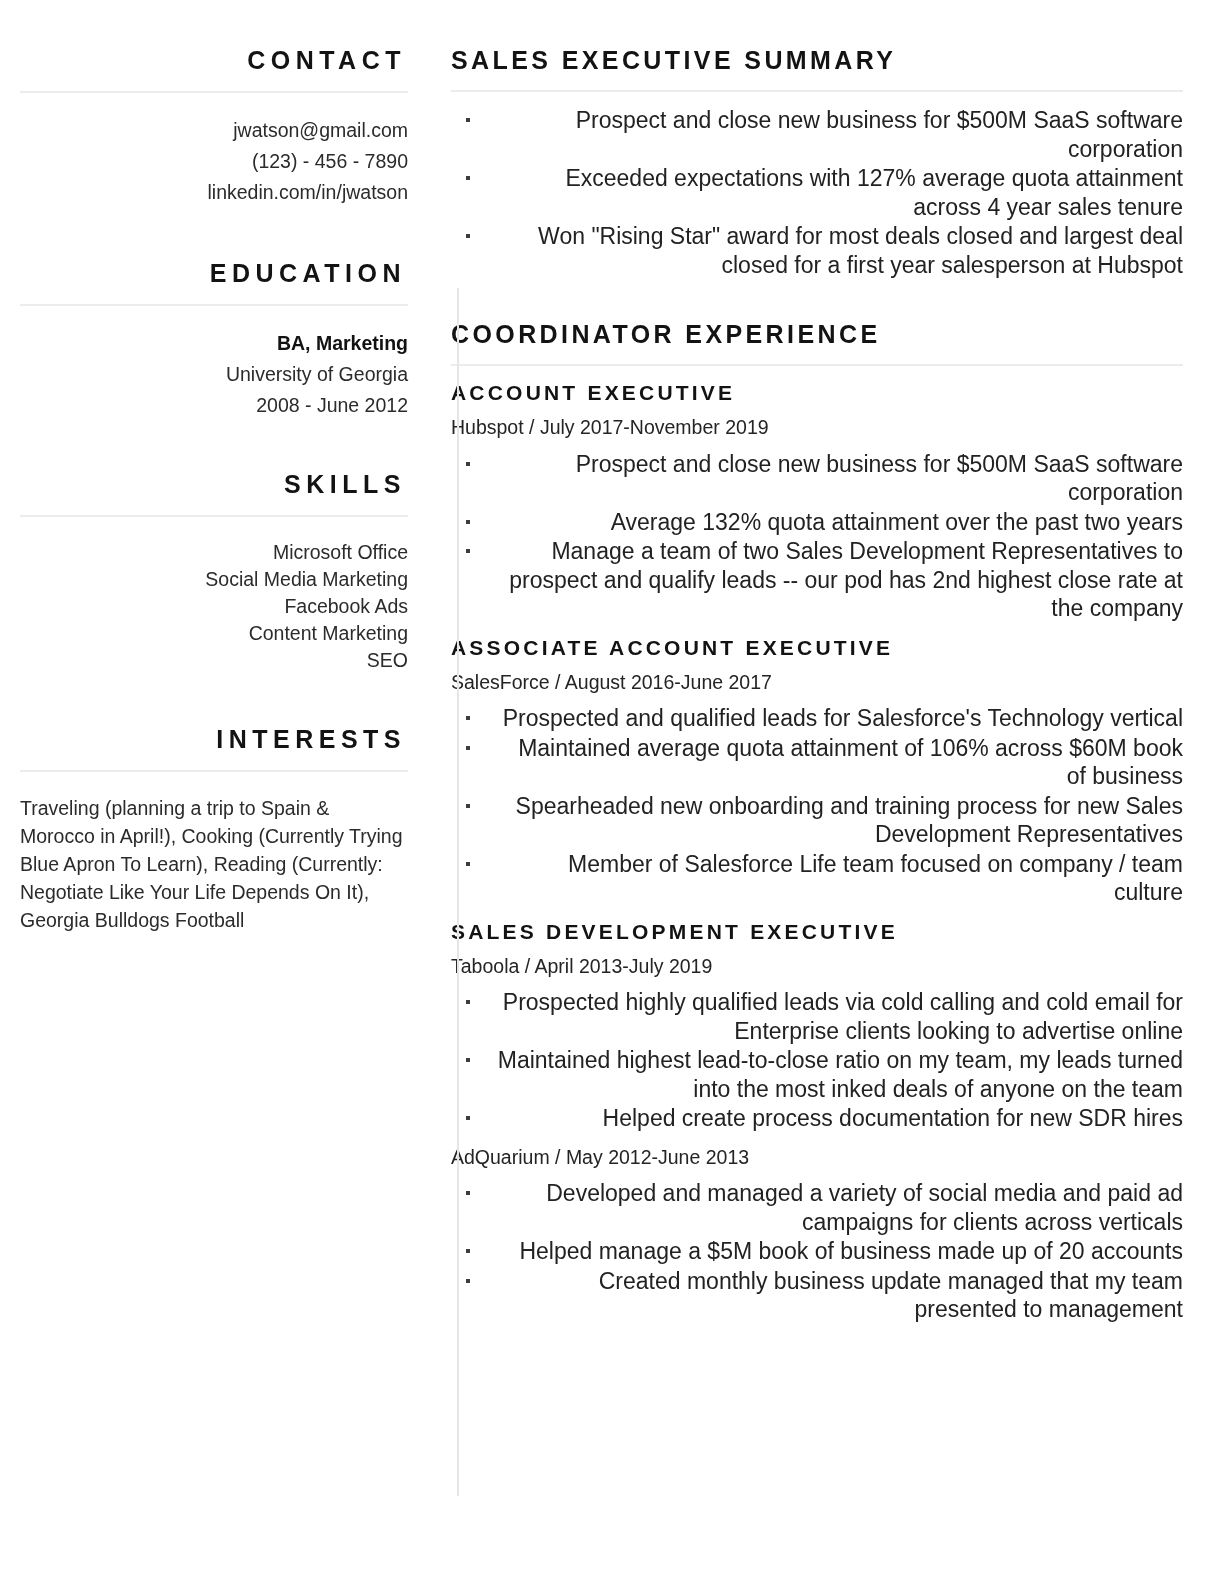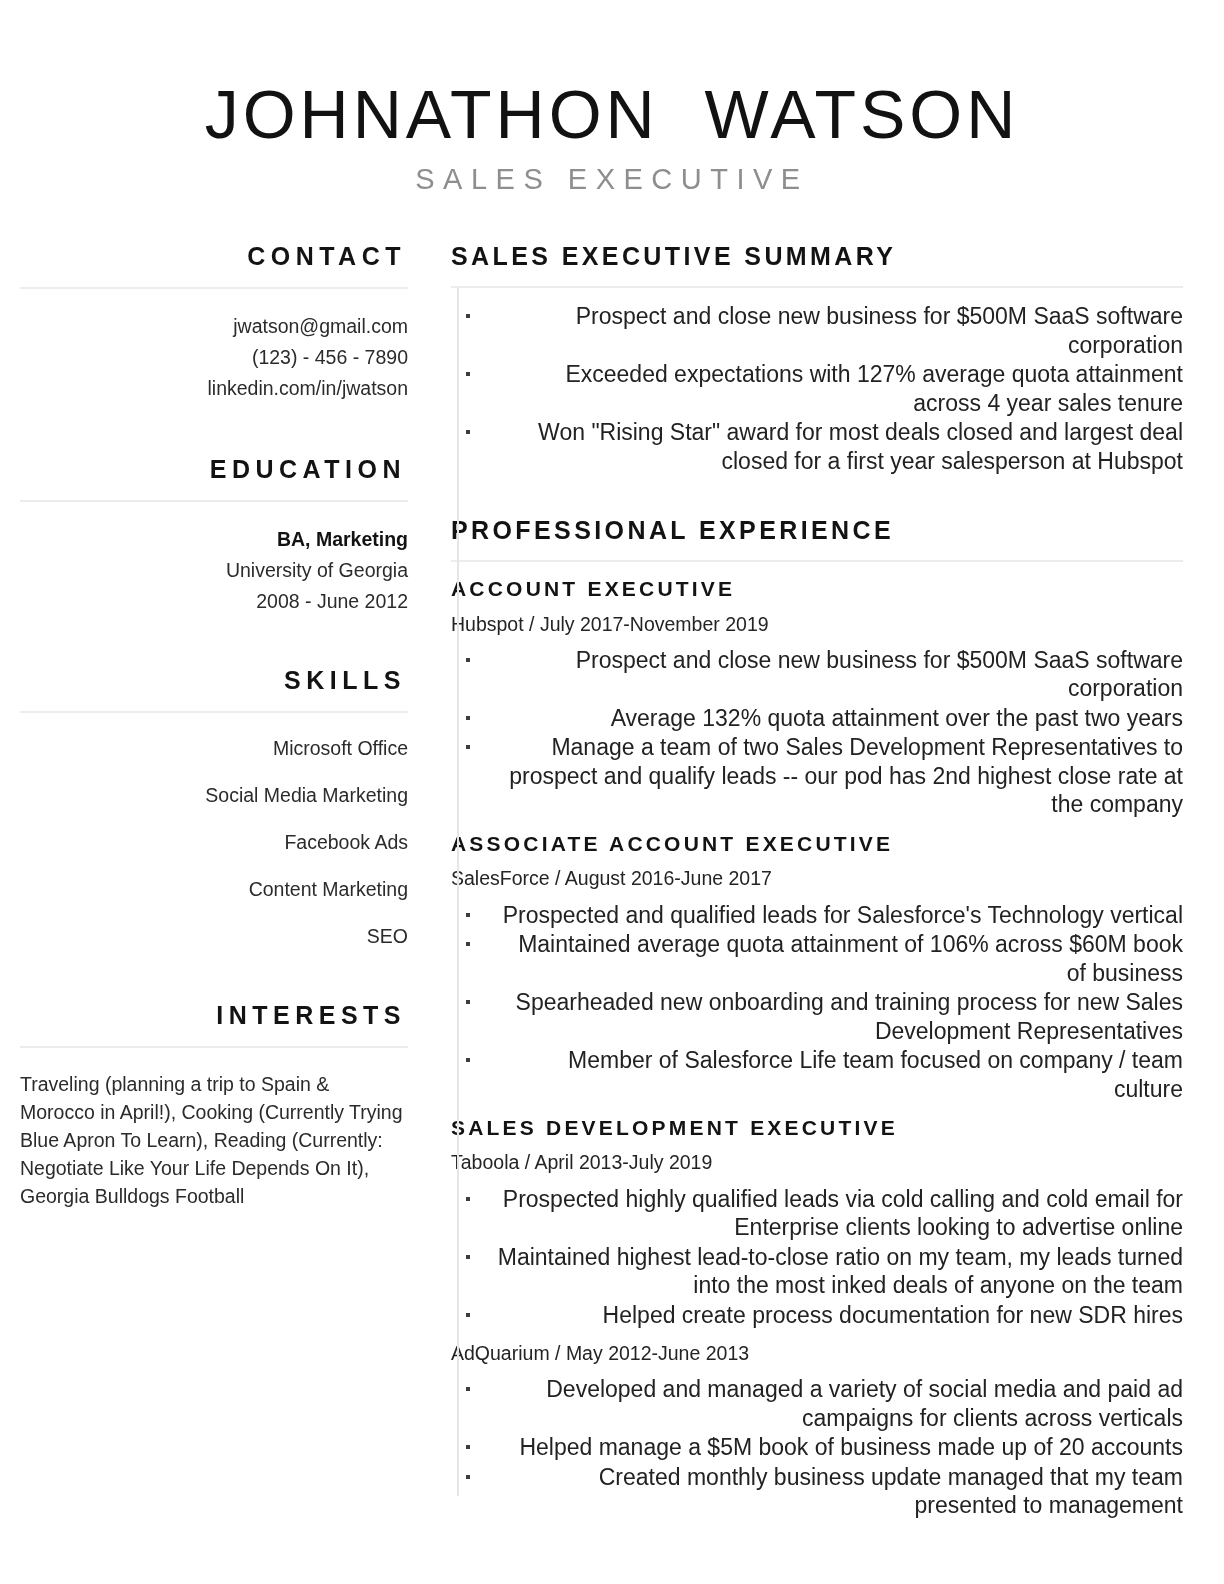--- a/index.html
+++ b/index.html
@@ -96,21 +96,21 @@
   }
 
   .sidebar .line.bold { font-weight: 700; color: #121212; }
 
   .sidebar .sec { margin-bottom: 0; }
   .sec-contact { margin-top: 0px; }
   .sec-education { margin-top: 50px; }
   .sec-skills { margin-top: 48px; }
   .sec-interests { margin-top: 50px; }
 
-  .skills-list .line { line-height: 27px; margin-top: 20px; }
+  .skills-list .line { line-height: 27px; }
 
   .interests-text {
     font-size: 19.5px;
     line-height: 28px;
     color: #2b2b2b;
     text-align: left;
   }
 
   
   .main {
@@ -178,24 +178,20 @@
     line-height: 1.3;
   }
 
   .sec-experience { margin-top: 40px; }
 </style>
 </head>
 <body>
 
 <div class="page">
 
-  <div class="header">
-    <div class="full-name">JOHNATHON  WATSON</div>
-    <div class="job-subtitle">SALES EXECUTIVE</div>
-  </div>
 
   <div class="divider-v"></div>
 
   <div class="body-wrap">
 
     <aside class="sidebar">
 
       <section class="sec sec-contact">
         <div class="sec-title">CONTACT</div>
         <div class="rule"></div>
@@ -238,21 +234,21 @@
         <div class="sec-title">SALES EXECUTIVE SUMMARY</div>
         <div class="rule"></div>
         <ul class="bullets">
           <li>Prospect and close new business for $500M SaaS software corporation</li>
           <li>Exceeded expectations with 127% average quota attainment across 4 year sales tenure</li>
           <li>Won "Rising Star" award for most deals closed and largest deal closed for a first year salesperson at Hubspot</li>
         </ul>
       </section>
 
       <section class="sec-experience">
-        <div class="sec-title">PROFESSIONAL EXPERIENCE</div>
+        <div class="sec-title">COORDINATOR EXPERIENCE</div>
         <div class="rule"></div>
 
         <div class="exp-block">
           <div class="exp-title">ACCOUNT EXECUTIVE</div>
           <div class="exp-meta">Hubspot / July 2017-November 2019</div>
           <ul class="bullets">
             <li>Prospect and close new business for $500M SaaS software corporation</li>
             <li>Average 132% quota attainment over the past two years</li>
             <li>Manage a team of two Sales Development Representatives to prospect and qualify leads -- our pod has 2nd highest close rate at the company</li>
           </ul>

